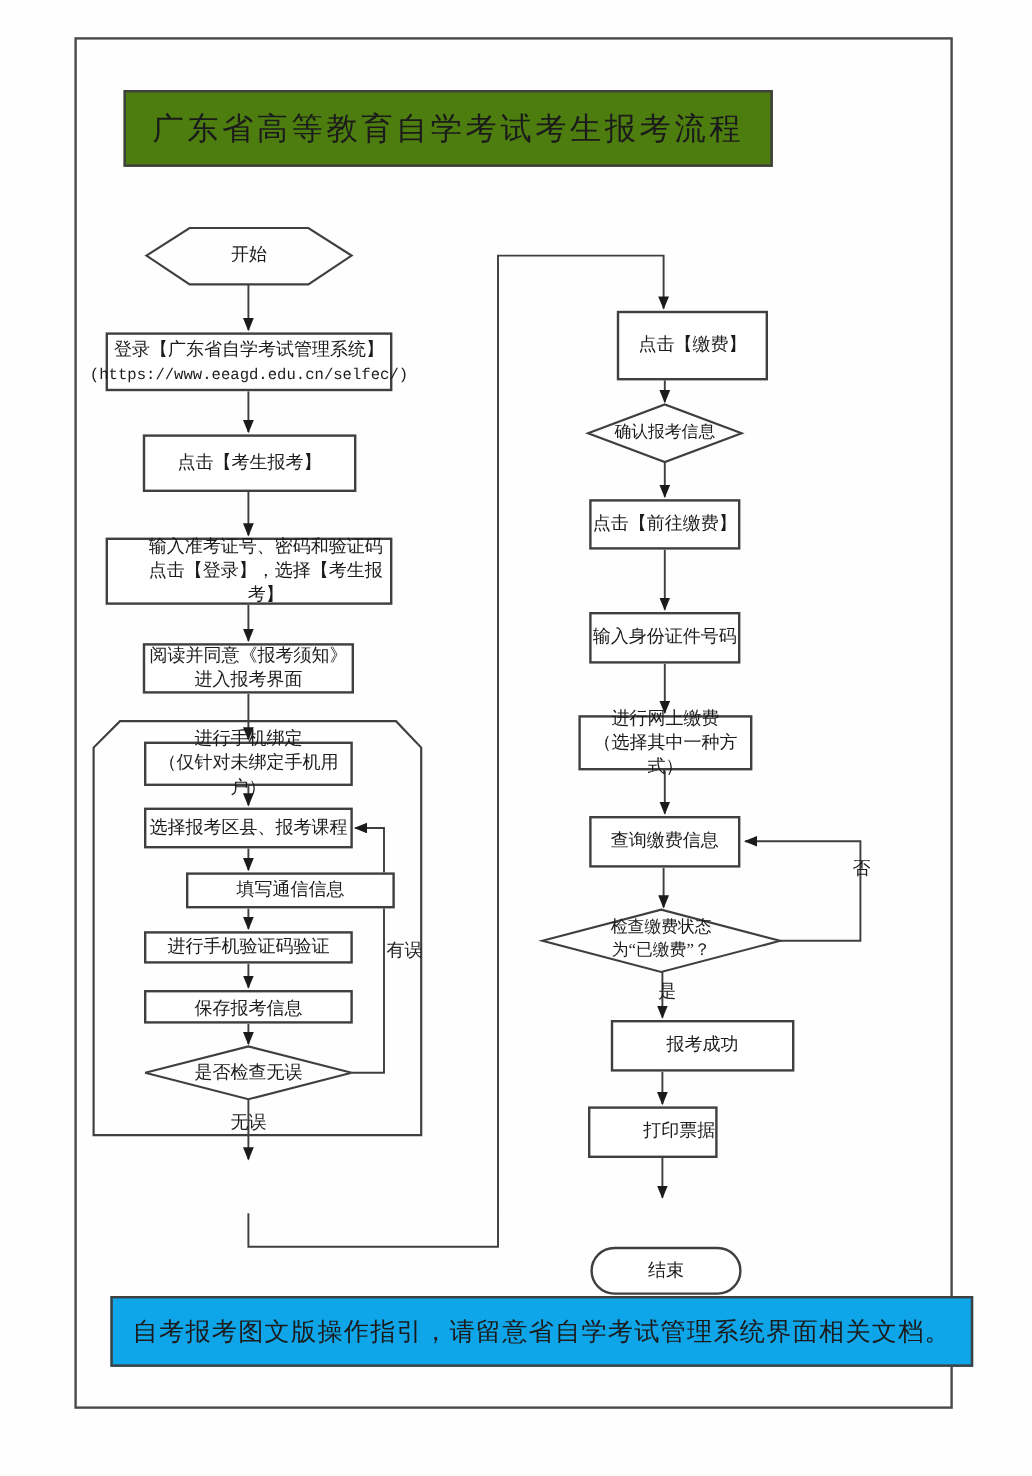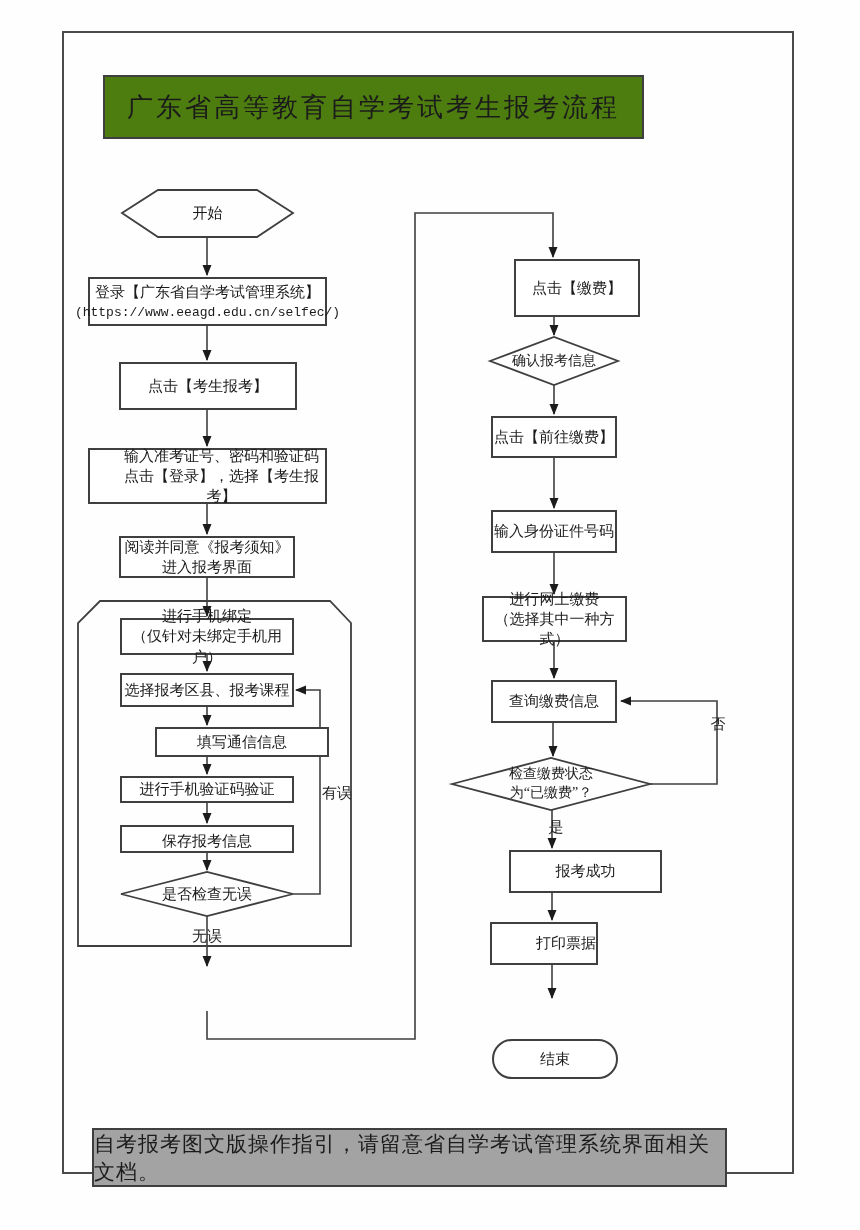--- a/index.html
+++ b/index.html
@@ -28,27 +28,26 @@
     width: 541px; height: 64px;
     border: 2px solid #3f3f3f;
     display: flex; align-items: center; justify-content: center;
     font-size: 26px;
     letter-spacing: 3px;
     background: #4d7c0f;
   }
   .footer-box {
     position: absolute;
     left: 92px; top: 1080px;
-    width: 635px; height: 59px;
+    width: 719px; height: 59px;
     border: 2px solid #3f3f3f;
     display: flex; align-items: center; justify-content: center;
     font-size: 21px;
     letter-spacing: 1px;
-    background: #a3a3a3;
-    margin-top: 48px;
+    background: #0ea5e9;
   }
   svg.flow-layer {
     position: absolute;
     left: 0; top: 0;
     width: 860px; height: 1230px;
   }
   .node {
     position: absolute;
     display: flex; align-items: center; justify-content: center;
     text-align: center;

